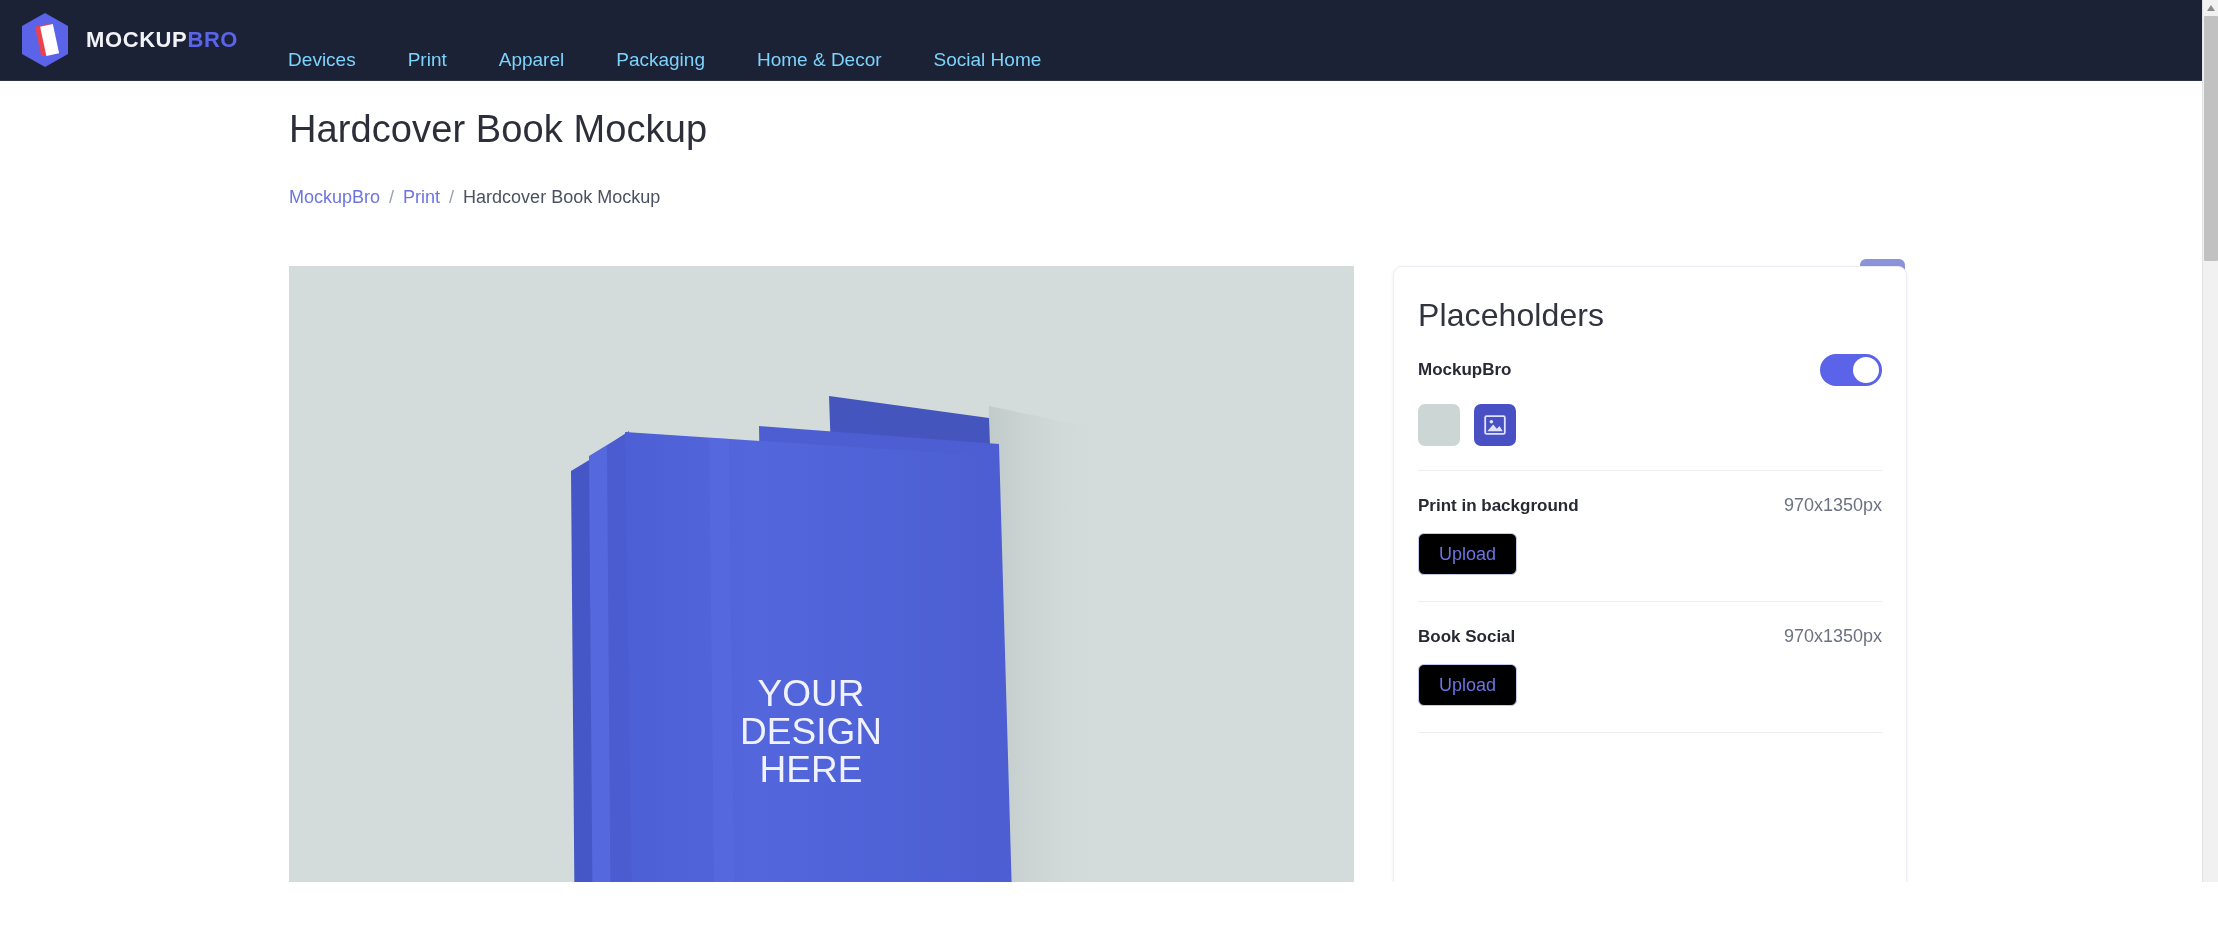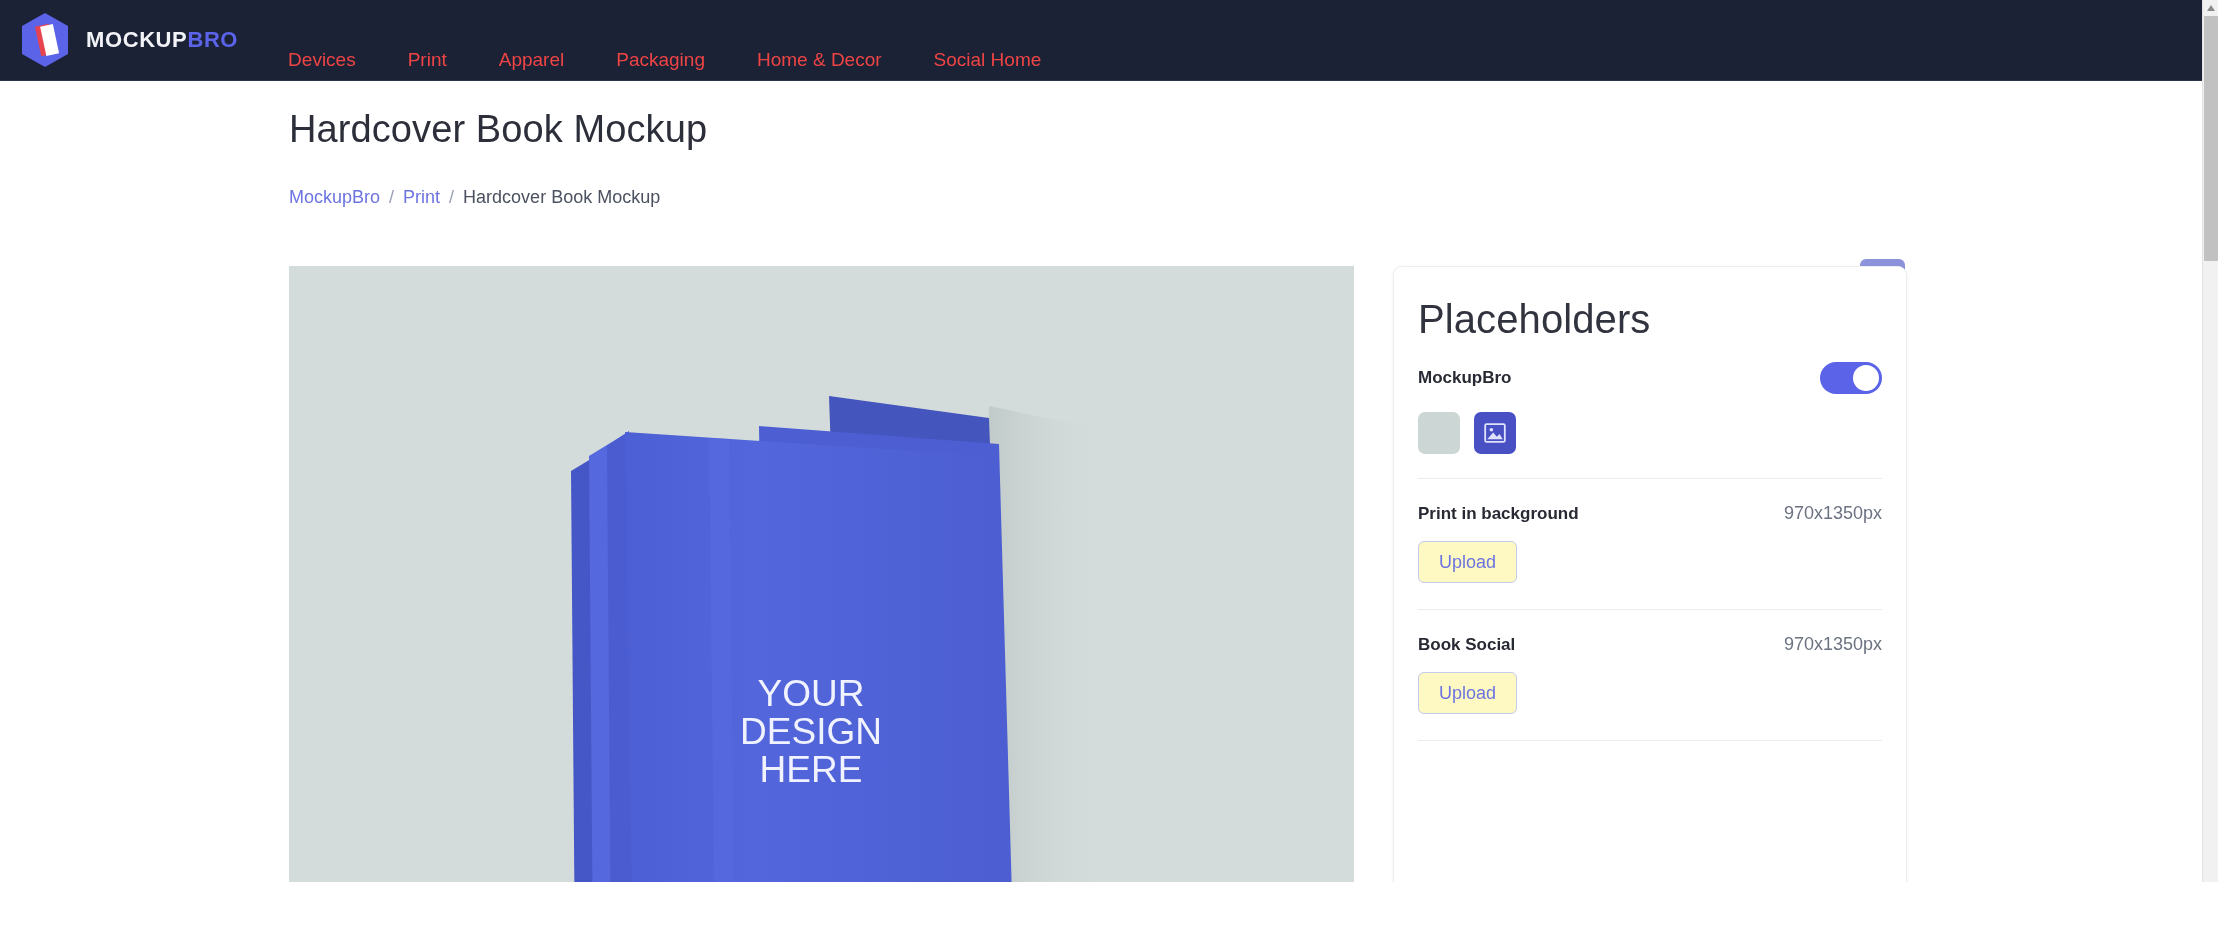--- a/index.html
+++ b/index.html
@@ -36,21 +36,21 @@
   .brand-text {
     font-size:22px; font-weight:bold;
     letter-spacing:0.6px;
     white-space:nowrap;
   }
   .brand-text .mockup { color:#f2f3f7; }
   .brand-text .bro { color:#5b63e8; }
 
   .navmenu { display:flex; align-items:center; }
   .navmenu a {
-    color:#ef4444;
+    color:#7dd3fc;
     font-size:19px;
     text-decoration:none;
     padding:0 26px;
     white-space:nowrap;
     margin-top:39px;
   }
 
   
   .content { position:absolute; top:81px; left:0; width:2202px; }
 
@@ -91,21 +91,21 @@
   .side-panel {
     position:absolute; left:1393px; top:185px;
     width:514px; height:722px;
     background:#ffffff;
     border:1px solid #eceef3;
     border-radius:9px;
     box-shadow:0 1px 4px rgba(20,25,50,0.06);
     padding:30px 24px 0 24px;
   }
   .panel-title {
-    font-size:40px; color:#31343f; font-weight:normal;
+    font-size:32px; color:#31343f; font-weight:normal;
     margin-bottom:20px; letter-spacing:0.1px;
   }
   .row-flex {
     display:flex; align-items:center; justify-content:space-between;
   }
   .label-strong {
     font-size:17px; font-weight:bold; color:#272a33;
     white-space:nowrap;
   }
   .dim-text { font-size:18px; color:#6b7280; white-space:nowrap; }
@@ -136,21 +136,21 @@
   .divider { height:1px; background:#ececf2; width:100%; }
 
   .ph-block { padding-top:24px; padding-bottom:26px; }
 
   .upload-btn {
     margin-top:17px;
     display:inline-block;
     padding:11px 20px;
     font-size:18px;
     color:#6c74e0;
-    background:#fef9c3;
+    background:#000000;
     border:1px solid #c4c9ee;
     border-radius:6px;
     cursor:pointer;
     line-height:1;
   }
 
   .download-btn {
     position:absolute; left:24px; right:24px; bottom:37px;
     height:61px;
     background:#8c93da;

